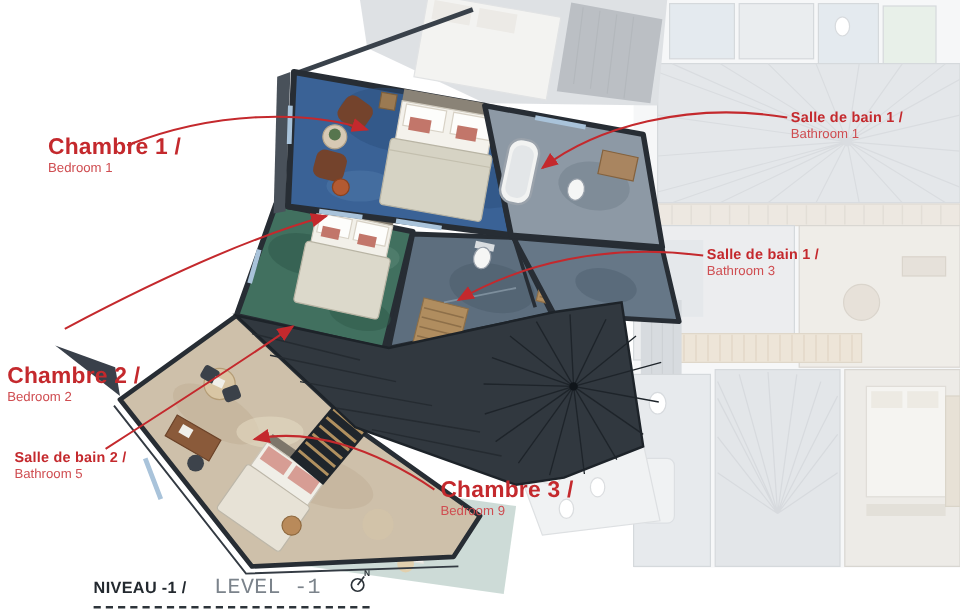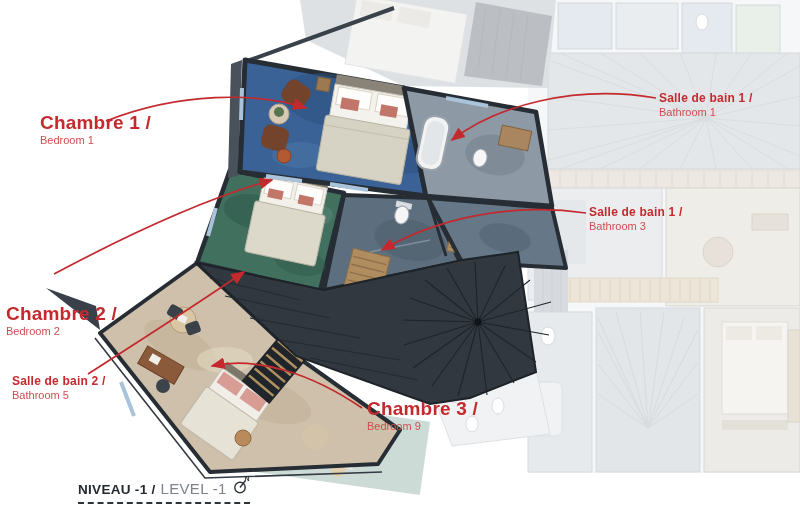--- a/index.html
+++ b/index.html
@@ -5,24 +5,24 @@
   html,body{margin:0;padding:0;background:#fff;}
   .stage{position:relative;width:800px;height:513px;background:#ffffff;overflow:hidden;
          font-family:"Liberation Sans",sans-serif;}
   .stage svg{position:absolute;left:0;top:0;}
   .lbl{position:absolute;color:#c4292d;line-height:1.22;white-space:nowrap;z-index:5;}
   .lbl .fr{display:block;font-weight:700;letter-spacing:.2px;}
   .lbl .en{display:block;font-weight:400;color:#cf4d51;font-size:11px;}
   .lbl-lg .fr{font-size:19px;}
   .lbl-sm .fr{font-size:12px;}
   .level-title{position:absolute;left:78px;top:478px;z-index:5;
-      display:inline-flex;align-items:baseline;gap:5px;
+      display:inline-flex;align-items:baseline;gap:23px;
       padding-bottom:5px;border-bottom:2px dashed #2d343a;}
   .level-title .t-fr{font-weight:700;font-size:13.5px;color:#23292f;letter-spacing:.3px;}
-  .level-title .t-en{font-weight:400;font-size:15px;color:#7b838b;letter-spacing:.3px;}
+  .level-title .t-en{font-weight:400;font-size:18px;color:#7b838b;letter-spacing:.3px;font-family:Liberation Mono, monospace;}
   .compass{position:relative;width:18px;height:16px;display:inline-block;}
   .compass svg{position:absolute;left:0;top:0;}
   .compass .n{position:absolute;right:0;top:-3px;font-style:normal;font-size:7px;
       font-weight:700;color:#2d343a;}
 </style>
 </head>
 <body>
 
 <div class="stage">
 

